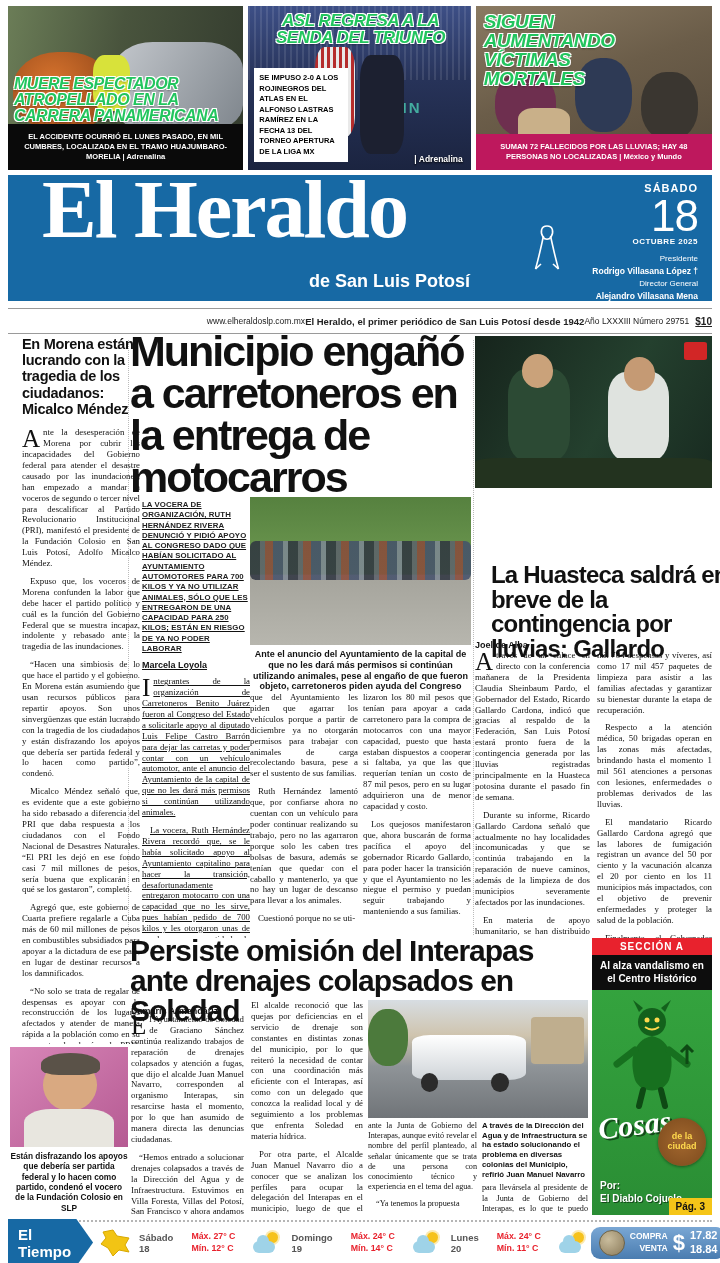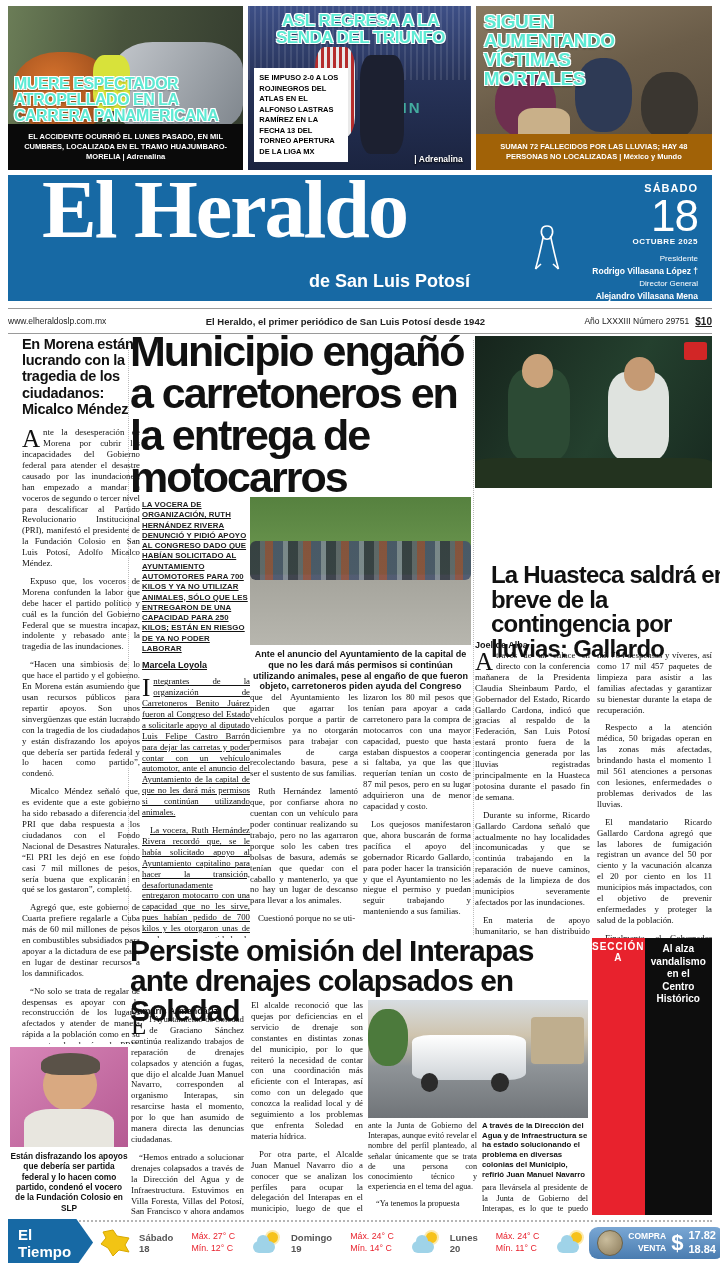--- a/index.html
+++ b/index.html
@@ -2,29 +2,29 @@
 <html lang="es"><head>
 <meta charset="utf-8">
 <style>
   html,body{margin:0;padding:0;background:#e9e9e9;}
   .page{position:relative;width:720px;height:1263px;background:#fff;margin:0 auto;
         font-family:"Liberation Sans",sans-serif;color:#111;overflow:hidden;}
   
   .teasers{position:absolute;top:6px;left:8px;width:704px;height:164px;display:flex;gap:5px;}
   .teaser{position:relative;overflow:hidden;background:#444;}
   .t1{width:237px;} .t2{width:224px;} .t3{width:238px;}
-  .tz-head{position:absolute;z-index:5;font-weight:bold;color:#5eead4;line-height:1.0;letter-spacing:-.5px;
-    text-shadow:-1px -1px 0 #fff,1px -1px 0 #fff,-1px 1px 0 #fff,1px 1px 0 #fff,0 2px 2px rgba(0,0,0,.35);}
+  .tz-head{position:absolute;z-index:5;font-weight:bold;color:#22c55e;line-height:1.0;letter-spacing:-.5px;
+    text-shadow:-1px -1px 0 #fff,1px -1px 0 #fff,-1px 1px 0 #fff,1px 1px 0 #fff,0 2px 2px rgba(0,0,0,.35);font-style:italic;}
   .t1 .tz-head{left:6px;right:4px;bottom:46px;font-size:16px;}
   .t2 .tz-head{left:8px;right:6px;top:6px;font-size:17px;text-align:center;}
   .t3 .tz-head{left:8px;right:40px;top:6px;font-size:19px;text-align:left;}
   .tz-bar{position:absolute;left:0;right:0;bottom:0;z-index:6;color:#fff;font-weight:bold;
     font-size:7.5px;line-height:1.35;padding:8px 6px;text-align:center;}
   .t1 .tz-bar{background:#0a0a0a;}
-  .t3 .tz-bar{background:#a16207;}
+  .t3 .tz-bar{background:#be185d;}
   .tz-sec{font-weight:bold;}
   .t2 .whitebox{position:absolute;z-index:6;left:6px;top:62px;width:84px;background:#fff;color:#000;
     font-weight:bold;font-size:7.5px;line-height:1.4;padding:5px;}
   .t2 .tz-sec-f{position:absolute;z-index:6;right:8px;bottom:6px;color:#fff;font-weight:bold;font-size:8.5px;
     text-shadow:0 1px 2px #000;}
   
   .ph{position:absolute;inset:0;}
   .blob{position:absolute;border-radius:45%;}
   .photo-race{background:linear-gradient(100deg,#6b7d57 0%,#49543d 45%,#333b2e 100%);}
   .photo-soccer{background:linear-gradient(#3d4f86 0%,#273359 45%,#1b2440 100%);}
@@ -43,21 +43,21 @@
   .brand-sub{position:absolute;left:250px;top:96px;width:212px;text-align:right;font-weight:bold;font-size:18px;}
   .mh-date{position:absolute;right:14px;top:8px;text-align:right;line-height:1;}
   .mh-day{font-size:11px;font-weight:bold;letter-spacing:1px;}
   .mh-num{font-size:44px;font-weight:normal;letter-spacing:-1px;text-align:right;}
   .mh-my{font-size:8px;font-weight:bold;letter-spacing:.5px;}
   .mh-staff{position:absolute;right:14px;top:78px;text-align:right;font-size:8px;line-height:1.5;}
   .mh-staff b{font-size:8.5px;}
   .ribbon{position:absolute;right:150px;top:48px;}
   
   .infobar{position:absolute;top:308px;left:8px;width:704px;height:24px;border-top:1px solid #9a9a9a;
-    border-bottom:1px solid #9a9a9a;display:flex;align-items:center;justify-content:space-between;font-size:8.5px;color:#222;}
+    border-bottom:1px solid #9a9a9a;display:flex;align-items:center;justify-content:flex-end;font-size:8.5px;color:#222;}
   .infobar .tagline{font-weight:bold;font-size:9.5px;}
   .infobar .price{font-weight:bold;text-decoration:underline;font-size:10px;margin-left:6px;}
   .infobar .right{display:flex;align-items:center;}
   
   .serif p{font-family:"Liberation Serif",serif;font-size:8.8px;line-height:1.24;text-align:justify;
     margin:0 0 7px 0;text-indent:8px;}
   .serif p:first-child{text-indent:0;}
   .dropcap p:first-child::first-letter{float:left;font-size:25px;line-height:.78;padding:2px 3px 0 0;font-family:"Liberation Serif",serif;}
   .byline{font-weight:bold;font-size:9px;margin:6px 0;}
   .vrule{position:absolute;border-left:1px dotted #bbb;}
@@ -86,40 +86,40 @@
   .int-headline{position:absolute;left:130px;top:936px;width:462px;font-size:30px;font-weight:bold;line-height:1.0;letter-spacing:-1px;margin:0;}
   .int-byline{position:absolute;left:131px;top:1000px;}
   .int-col1{position:absolute;left:131px;top:1014px;width:113px;height:200px;overflow:hidden;}
   .int-col2{position:absolute;left:251px;top:1000px;width:112px;height:214px;overflow:hidden;}
   .int-photo{position:absolute;left:368px;top:1000px;width:220px;height:118px;overflow:hidden;}
   .int-col3{position:absolute;left:368px;top:1121px;width:109px;height:94px;overflow:hidden;}
   .int-col4{position:absolute;left:482px;top:1121px;width:106px;height:94px;overflow:hidden;}
   .int-col4 .cap{font-weight:bold;font-size:7.8px;line-height:1.25;margin-bottom:4px;}
   .int-col4 p, .int-col3 p{font-size:8.2px;}
   
-  .ad{position:absolute;left:592px;top:938px;width:120px;height:277px;display:flex;}
+  .ad{position:absolute;left:592px;top:938px;width:120px;height:277px;display:flex;flex-direction:column;}
   .ad-section{background:#e8222d;color:#fff;font-weight:bold;font-size:10px;text-align:center;padding:3px 0;letter-spacing:1px;}
   .ad-black{background:#0d0d0d;color:#fff;font-weight:bold;font-size:10px;line-height:1.25;text-align:center;padding:5px 6px;}
   .ad-green{position:relative;flex:1;background:linear-gradient(#34a33e,#2a8d34);overflow:hidden;}
   .cosas{position:absolute;left:6px;top:118px;font-family:"Liberation Serif",serif;font-style:italic;font-weight:bold;
     font-size:30px;color:#fff;transform:rotate(-7deg);text-shadow:2px 2px 0 #14491a;}
   .ciudad-circle{position:absolute;right:6px;top:128px;width:48px;height:48px;border-radius:50%;
     background:radial-gradient(#a2672e,#7c4a1d);display:flex;flex-direction:column;align-items:center;justify-content:center;
     color:#ffd94d;font-weight:bold;font-size:9px;line-height:1.1;text-align:center;box-shadow:0 1px 3px rgba(0,0,0,.4);}
   .ad-por{position:absolute;left:8px;bottom:10px;color:#fff;font-weight:bold;font-size:10px;line-height:1.25;text-shadow:1px 1px 0 #14491a;}
   .ad-pag{position:absolute;right:0;bottom:0;background:#f5c518;color:#111;font-weight:bold;font-size:10px;padding:3px 7px;}
   .devil{position:absolute;left:50%;top:8px;transform:translateX(-50%);}
   
   .weather{position:absolute;left:8px;top:1220px;width:704px;height:40px;border-top:2px dotted #b5b5b5;
     display:flex;align-items:center;gap:6px;padding-top:3px;box-sizing:border-box;}
   .wt-label{background:#1769a4;color:#fff;font-weight:bold;font-size:15px;padding:7px 22px 7px 10px;
     clip-path:polygon(0 0,80% 0,100% 50%,80% 100%,0 100%);}
   .wt-day{display:flex;align-items:center;gap:18px;}
   .wt-name{font-weight:bold;font-size:9.5px;color:#555;}
-  .wt-temps{color:#e8222d;font-weight:normal;font-size:8.8px;line-height:1.3;white-space:nowrap;}
+  .wt-temps{color:#e8222d;font-weight:bold;font-size:8.8px;line-height:1.3;white-space:nowrap;}
   .wt-icon{position:relative;width:26px;height:22px;flex:none;}
   .wt-icon .sun{position:absolute;right:1px;top:0;width:11px;height:11px;border-radius:50%;background:#f6c21c;box-shadow:0 0 0 2px rgba(246,194,28,.35);}
   .wt-icon .cloud{position:absolute;left:0;bottom:1px;width:22px;height:12px;border-radius:10px;background:#9fd3e8;}
   .wt-icon .cloud::before{content:"";position:absolute;left:4px;top:-6px;width:12px;height:12px;border-radius:50%;background:#9fd3e8;}
   .wt-sep{width:1px;height:30px;background:#999;}
   .wt-map svg{display:block;}
   .currency{margin-left:auto;display:flex;align-items:center;gap:5px;background:linear-gradient(#7aa7d4,#4a7cb0);
     border-radius:9px;padding:4px 8px;color:#fff;height:32px;box-sizing:border-box;}
   .coin{width:24px;height:24px;border-radius:50%;background:radial-gradient(circle at 35% 35%,#cabd9d,#8a7a5a);border:1px solid #6e6246;}
   .cur-labels{text-align:right;font-weight:bold;font-size:8.5px;line-height:1.3;}

